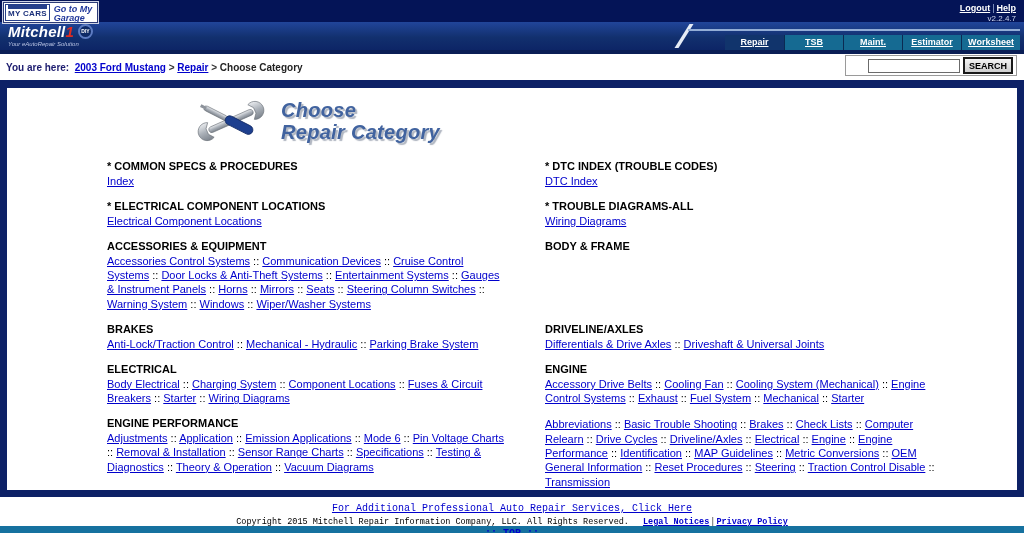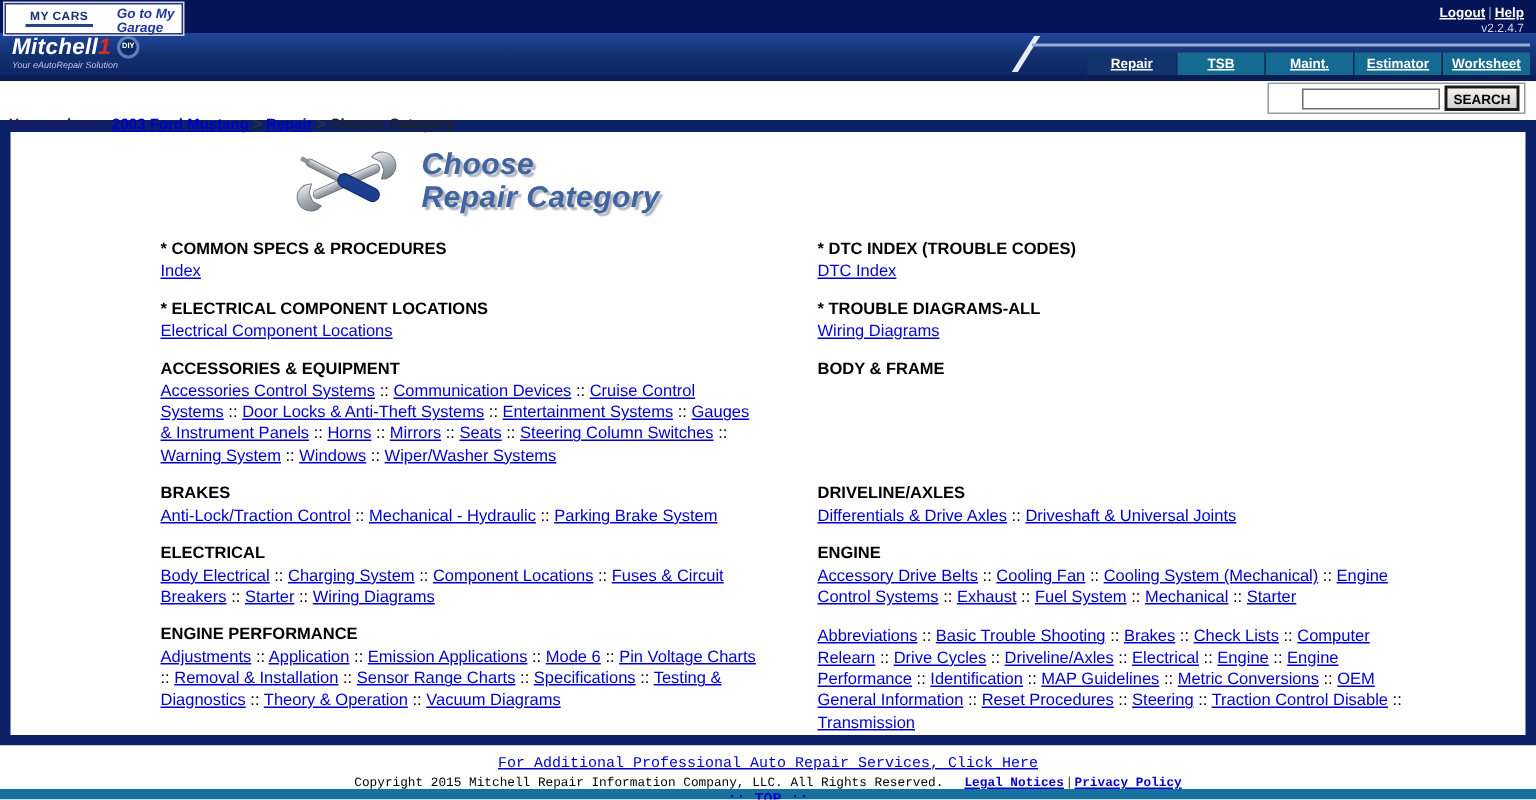--- a/index.html
+++ b/index.html
@@ -11,21 +11,21 @@
   a { cursor:pointer; }
 
   
   .topbar { height:22px; background:#041457; position:relative; }
   .mycars {
     position:absolute; top:2px; left:3px; height:21px; background:#fff;
     border:1px solid #2b3a77; display:flex; align-items:stretch; z-index:6;
     box-shadow:0 0 0 1px #cfd4e6;
   }
   .plate {
-    border:1px solid #27408b; margin:13px; padding:0 2px; display:flex;
+    border:1px solid #27408b; margin:1px; padding:0 2px; display:flex;
     flex-direction:column; justify-content:flex-end; align-items:center;
   }
   .plate-top { width:100%; height:4px; background:#27408b; margin-bottom:1px; }
   .plate-text { font-size:8px; font-weight:bold; color:#1a2f7a; line-height:1; padding-bottom:2px; letter-spacing:.3px; }
   .garage-label {
     font-style:italic; font-weight:bold; color:#20379b; font-size:9px;
     line-height:1.05; padding:2px 4px 0 3px; width:46px;
   }
   .top-right { position:absolute; right:8px; top:3px; text-align:right; }
   .top-links { font-size:9px; font-weight:bold; color:#fff; }
@@ -57,21 +57,21 @@
   .tab {
     width:59px; height:15px; line-height:15px; text-align:center;
     background:#156a92; color:#fff; font-size:9px; font-weight:bold;
     text-decoration:underline; border-left:1px solid #0b2a52; cursor:pointer;
   }
   .tab:first-child { border-left:none; }
   .tab.active { background:#11346c; }
 
   
   .subbar { height:26px; background:#fff; position:relative; }
-  .breadcrumb { position:absolute; left:6px; top:24px; font-size:10px; font-weight:bold; color:#1b1b6e; white-space:nowrap; }
+  .breadcrumb { position:absolute; left:6px; top:8px; font-size:10px; font-weight:bold; color:#1b1b6e; white-space:nowrap; }
   .breadcrumb a { color:#0000cc; text-decoration:underline; }
   .bc-sep { color:#333; font-weight:bold; }
   .bc-current { color:#222; }
   .search-panel {
     position:absolute; right:7px; top:1px; width:172px; height:21px;
     background:#fff; border:1px solid #9a9a9a; display:flex; align-items:center;
     justify-content:flex-end; gap:3px; padding:0 3px;
   }
   .search-input { width:92px; height:14px; border:1px solid #6b6b6b; font-size:10px; padding:0 2px; }
   .search-btn {

